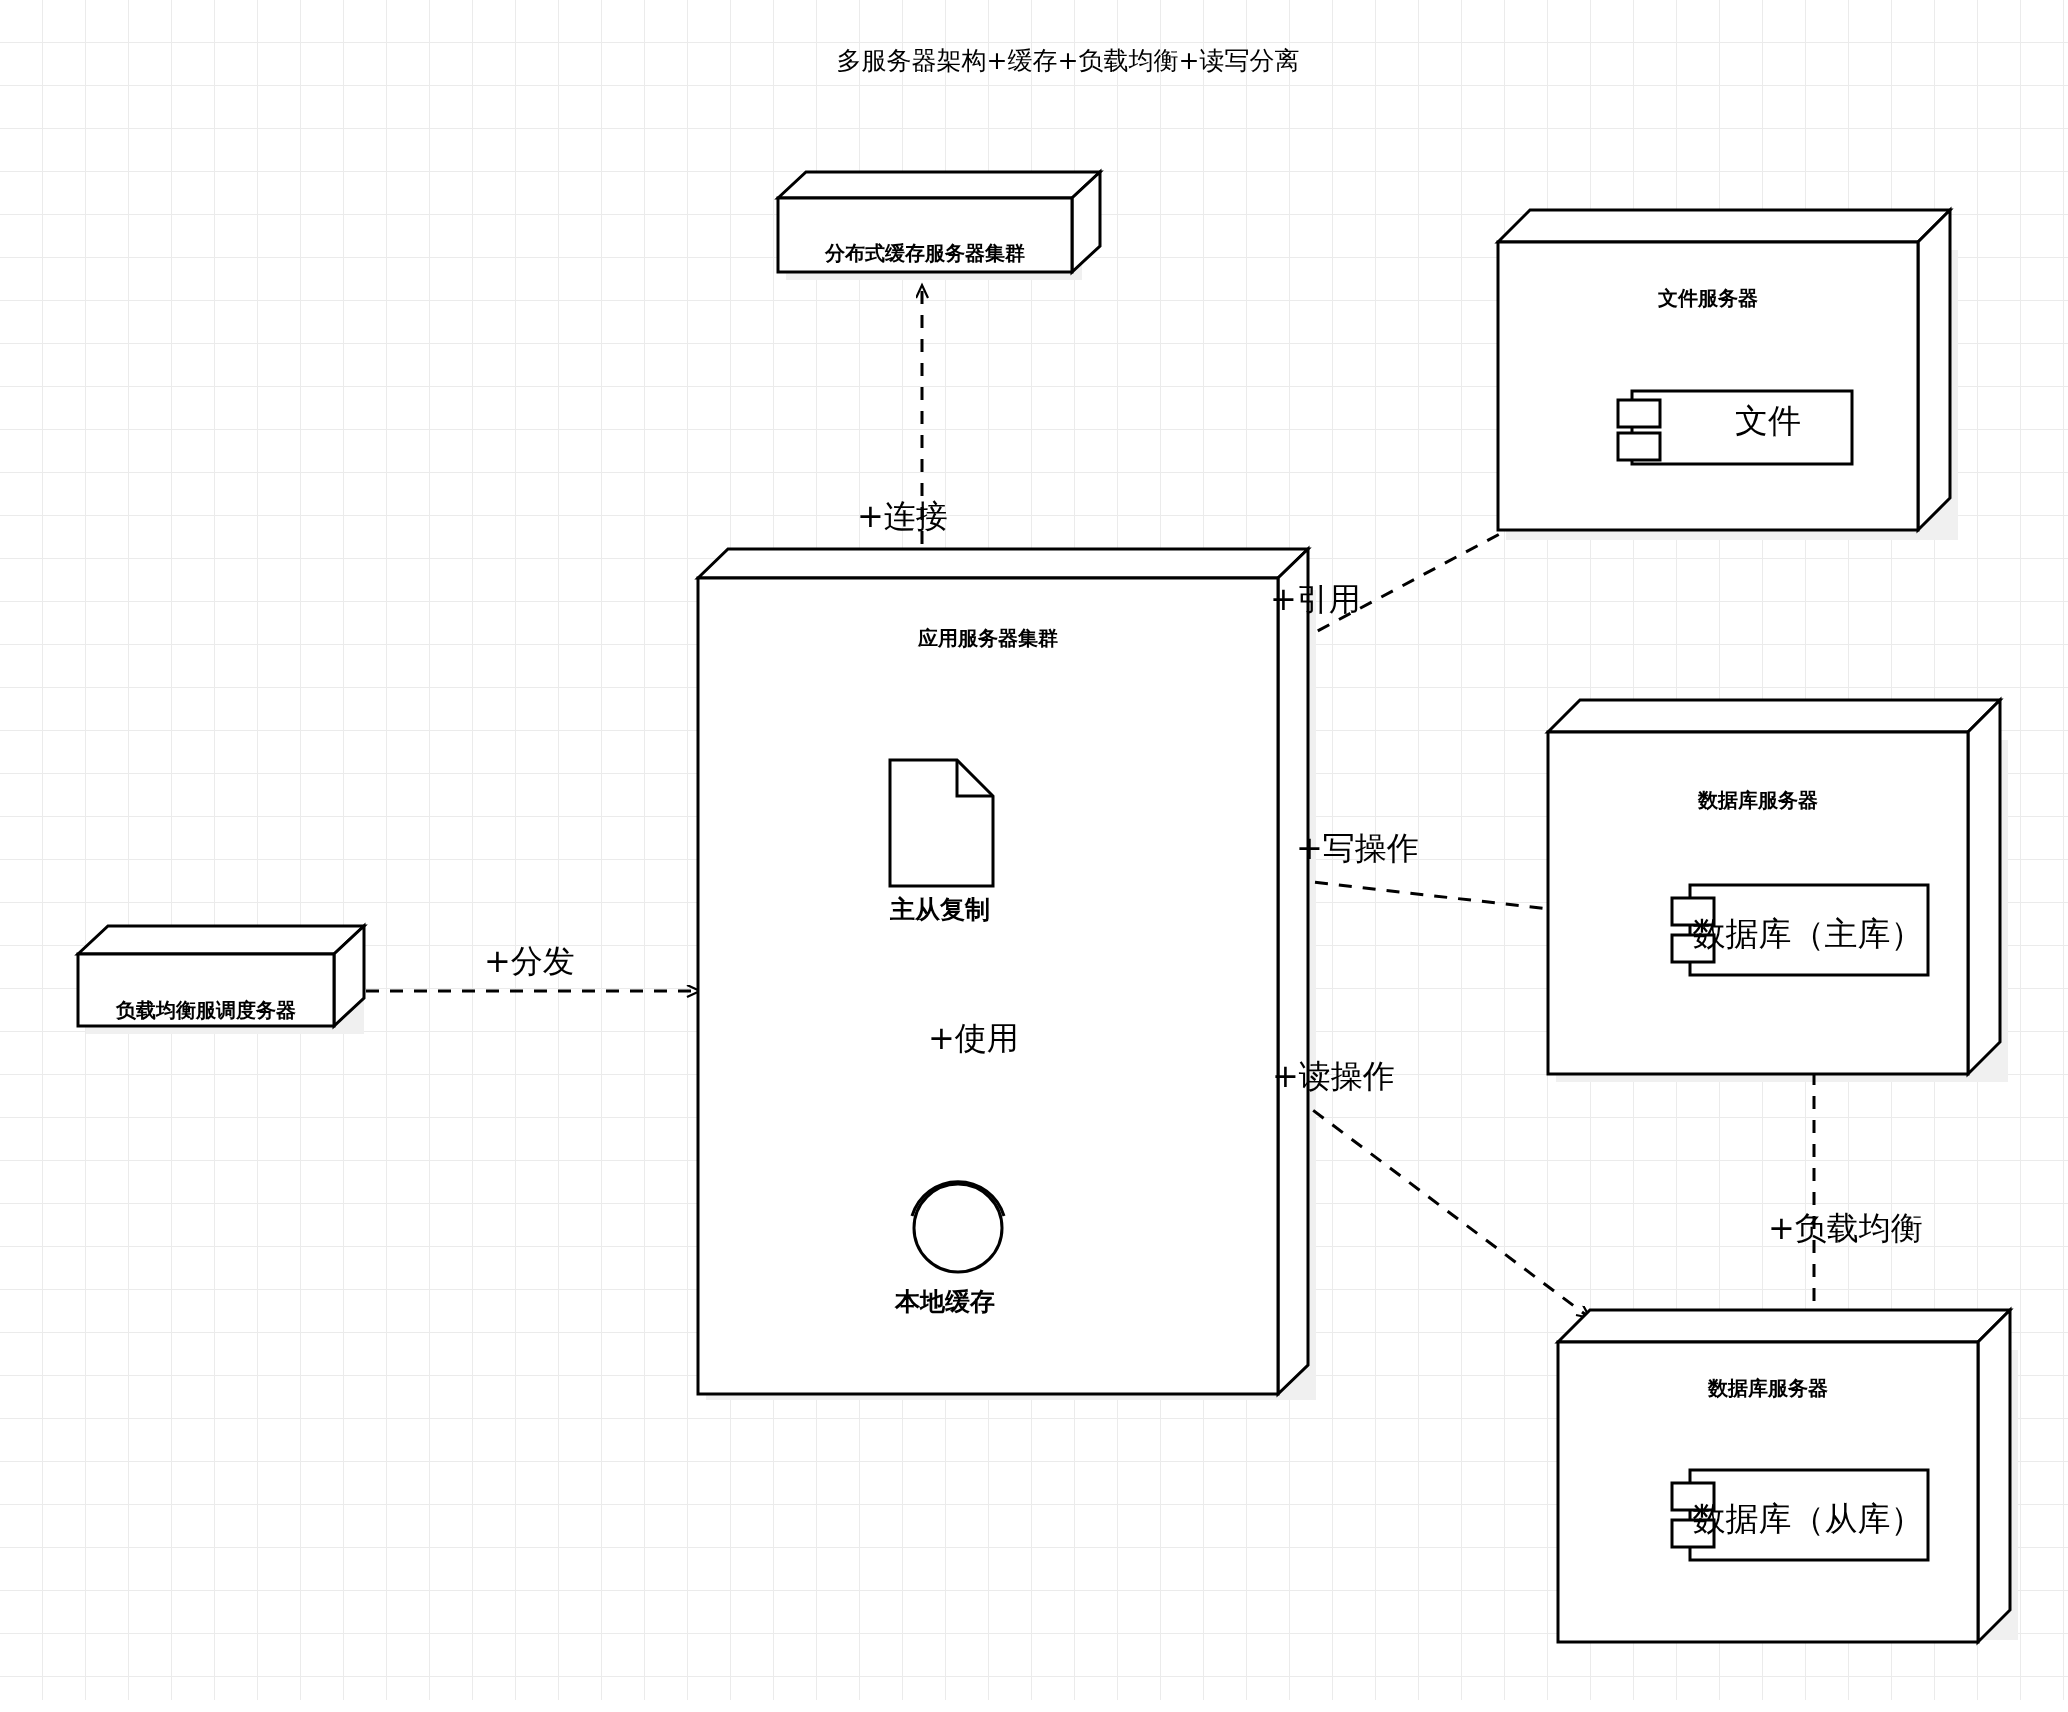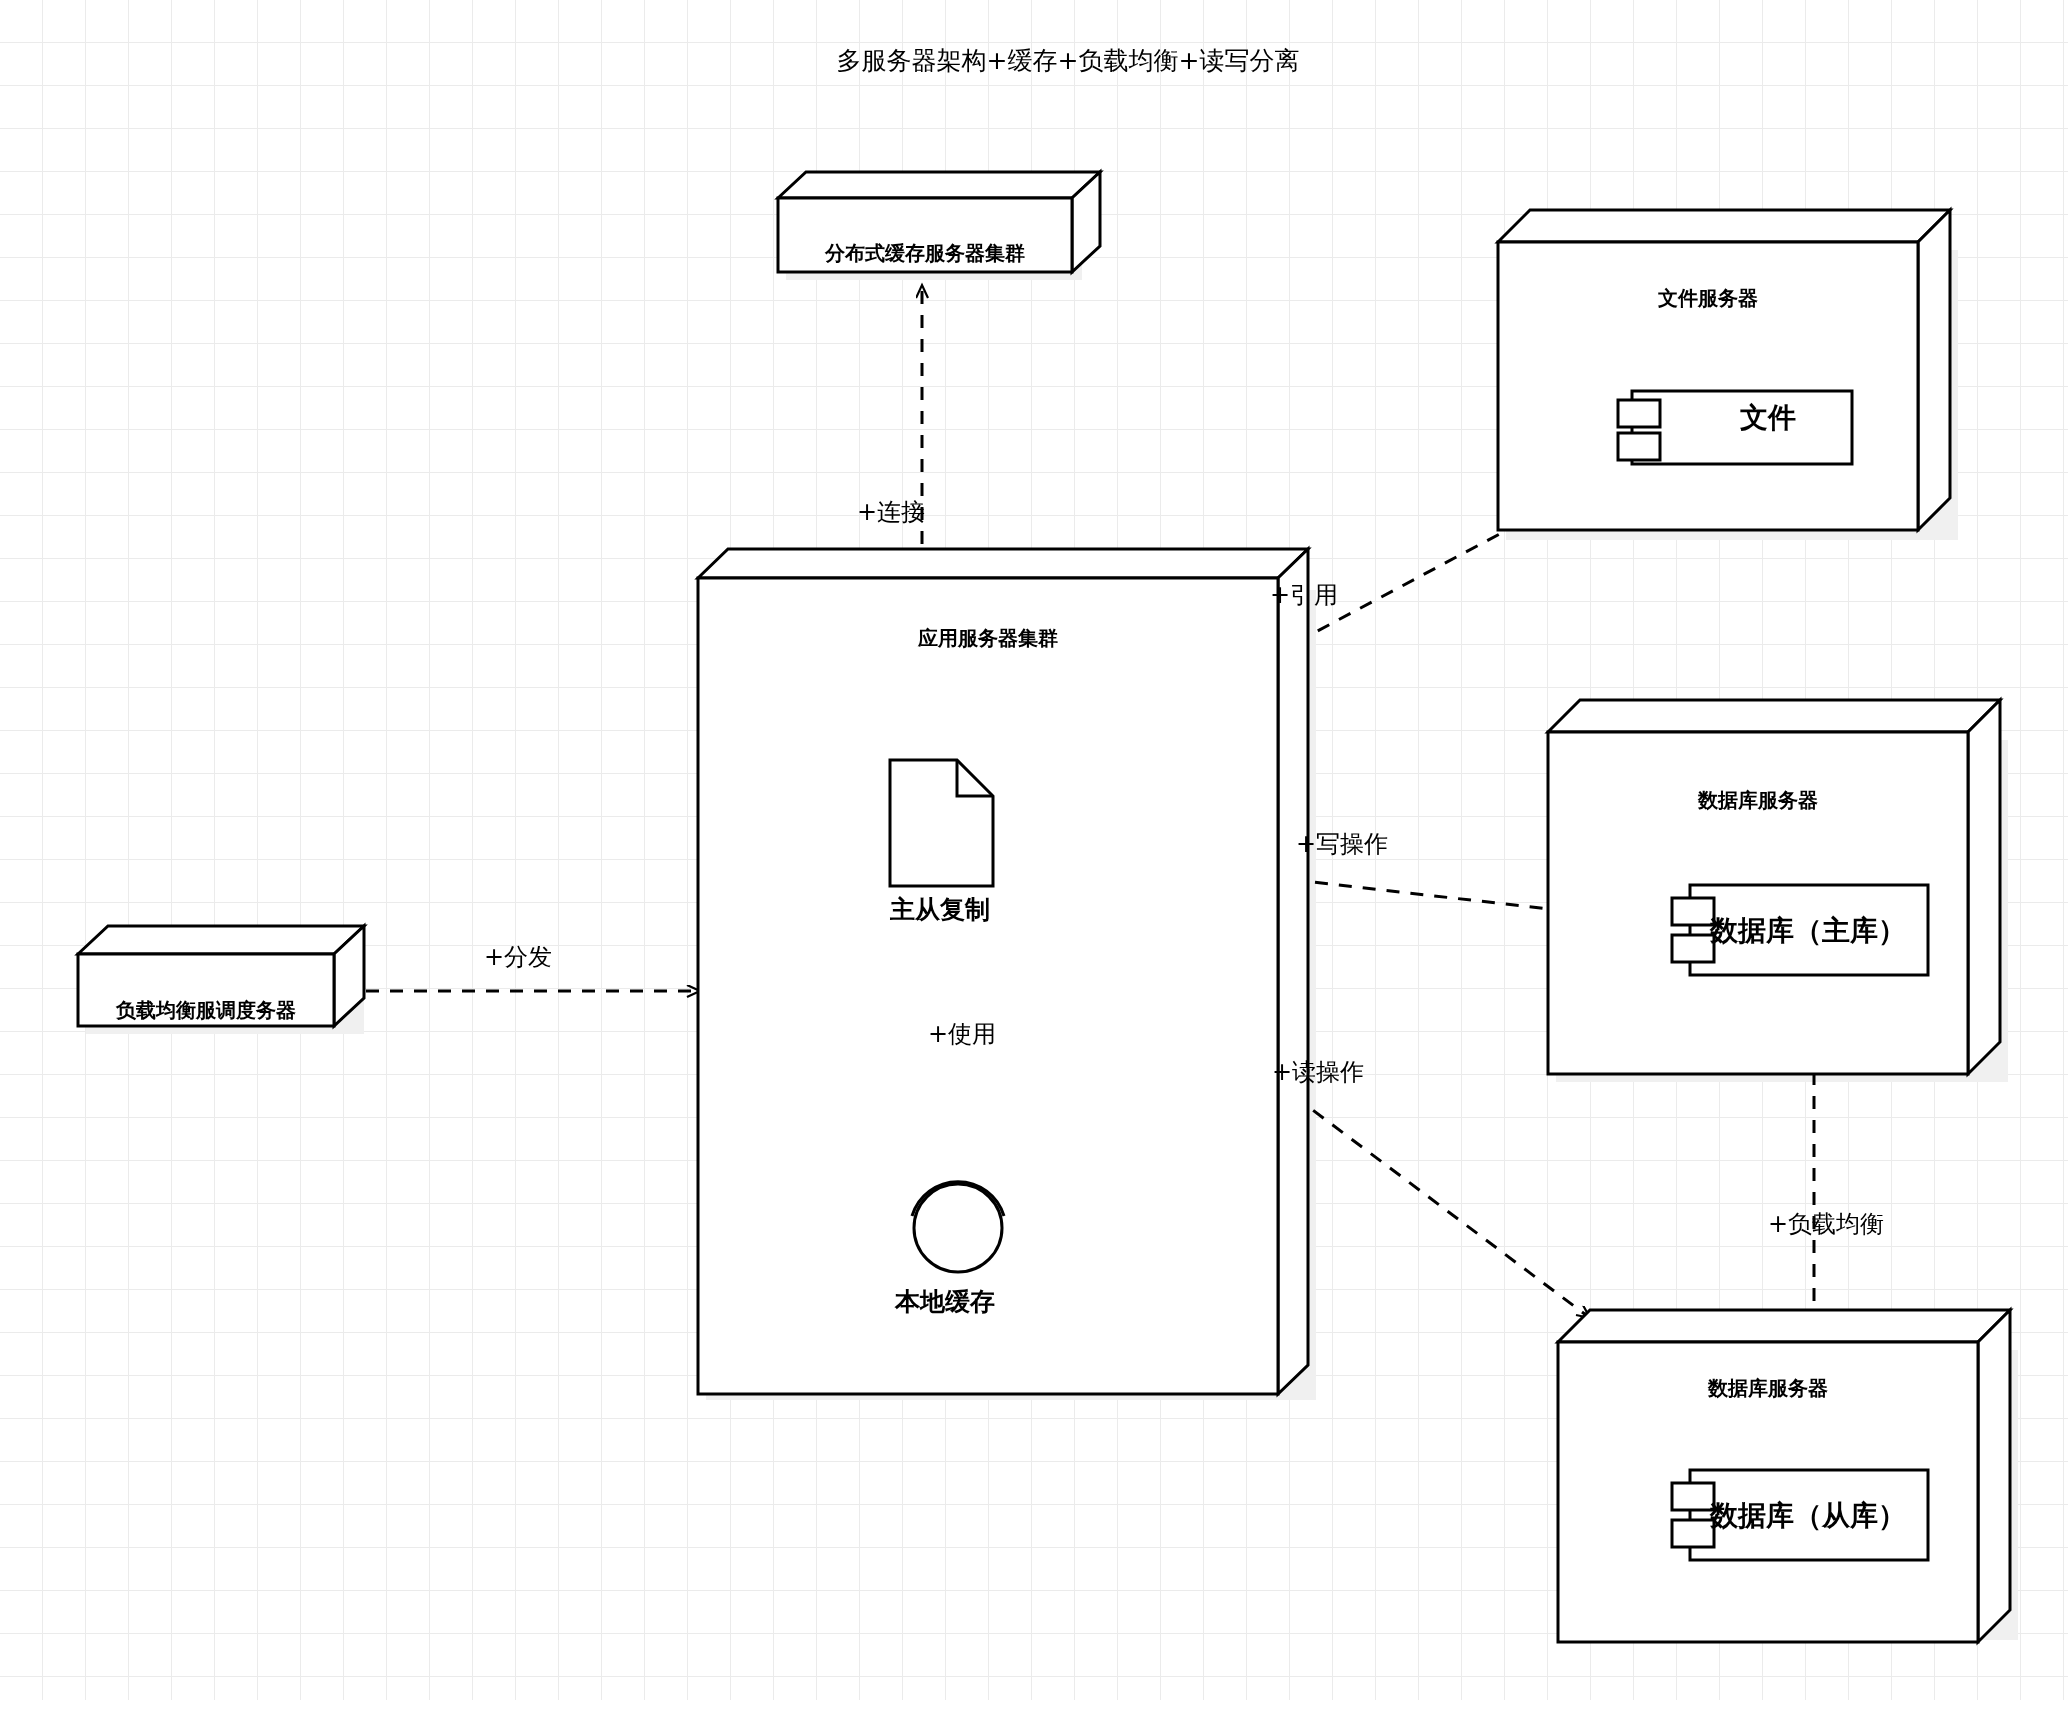--- a/index.html
+++ b/index.html
@@ -35,29 +35,29 @@
   .title {
     font-size: 25px;
     font-weight: 400;
   }
   .node-title {
     font-size: 20px;
     font-weight: 700;
     margin-top: 20px;
   }
   .comp-title {
-    font-size: 28px;
-    font-weight: 700;
+    font-size: 33px;
+    font-weight: 400;
   }
   .art-title {
     font-size: 25px;
     font-weight: 700;
   }
   .edge-lbl {
-    font-size: 24px;
+    font-size: 32px;
     font-weight: 400;
   }
   .ctr { transform: translateX(-50%); }
 </style>
 </head>
 <body>
 
 <div id="canvas">
 
   <svg id="vector" viewBox="0 0 2068 1712" xmlns="http://www.w3.org/2000/svg">

